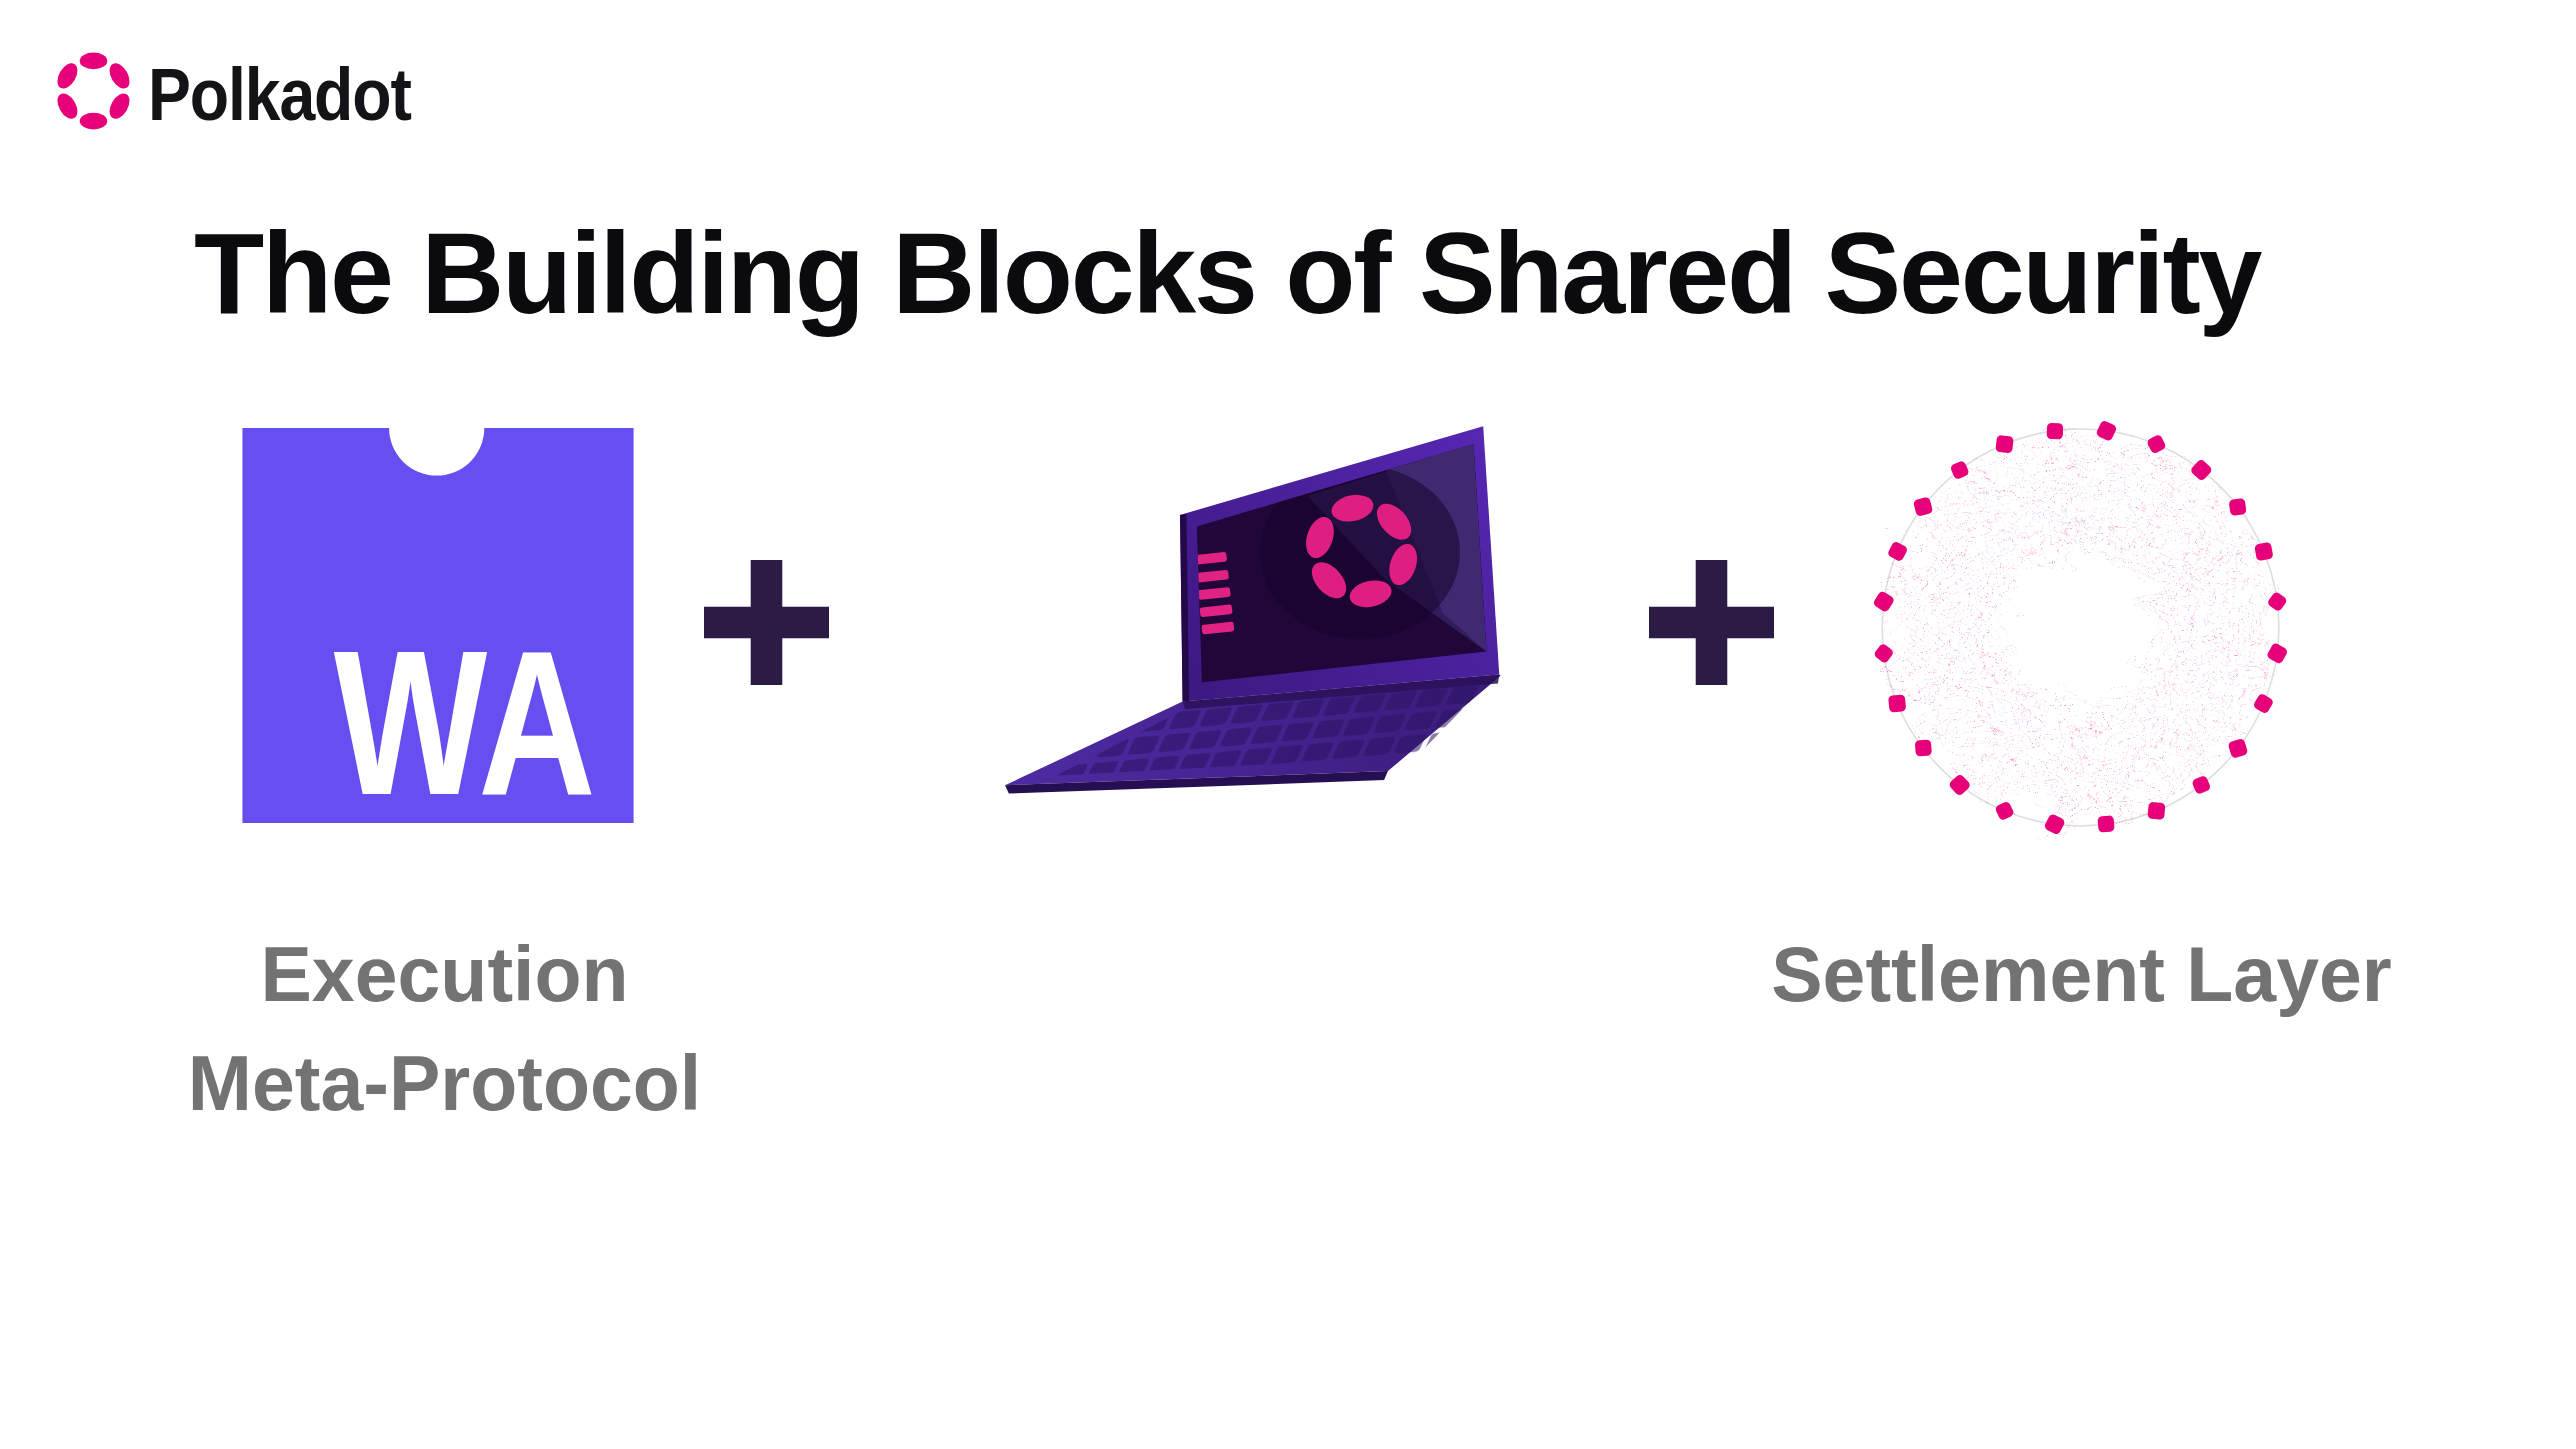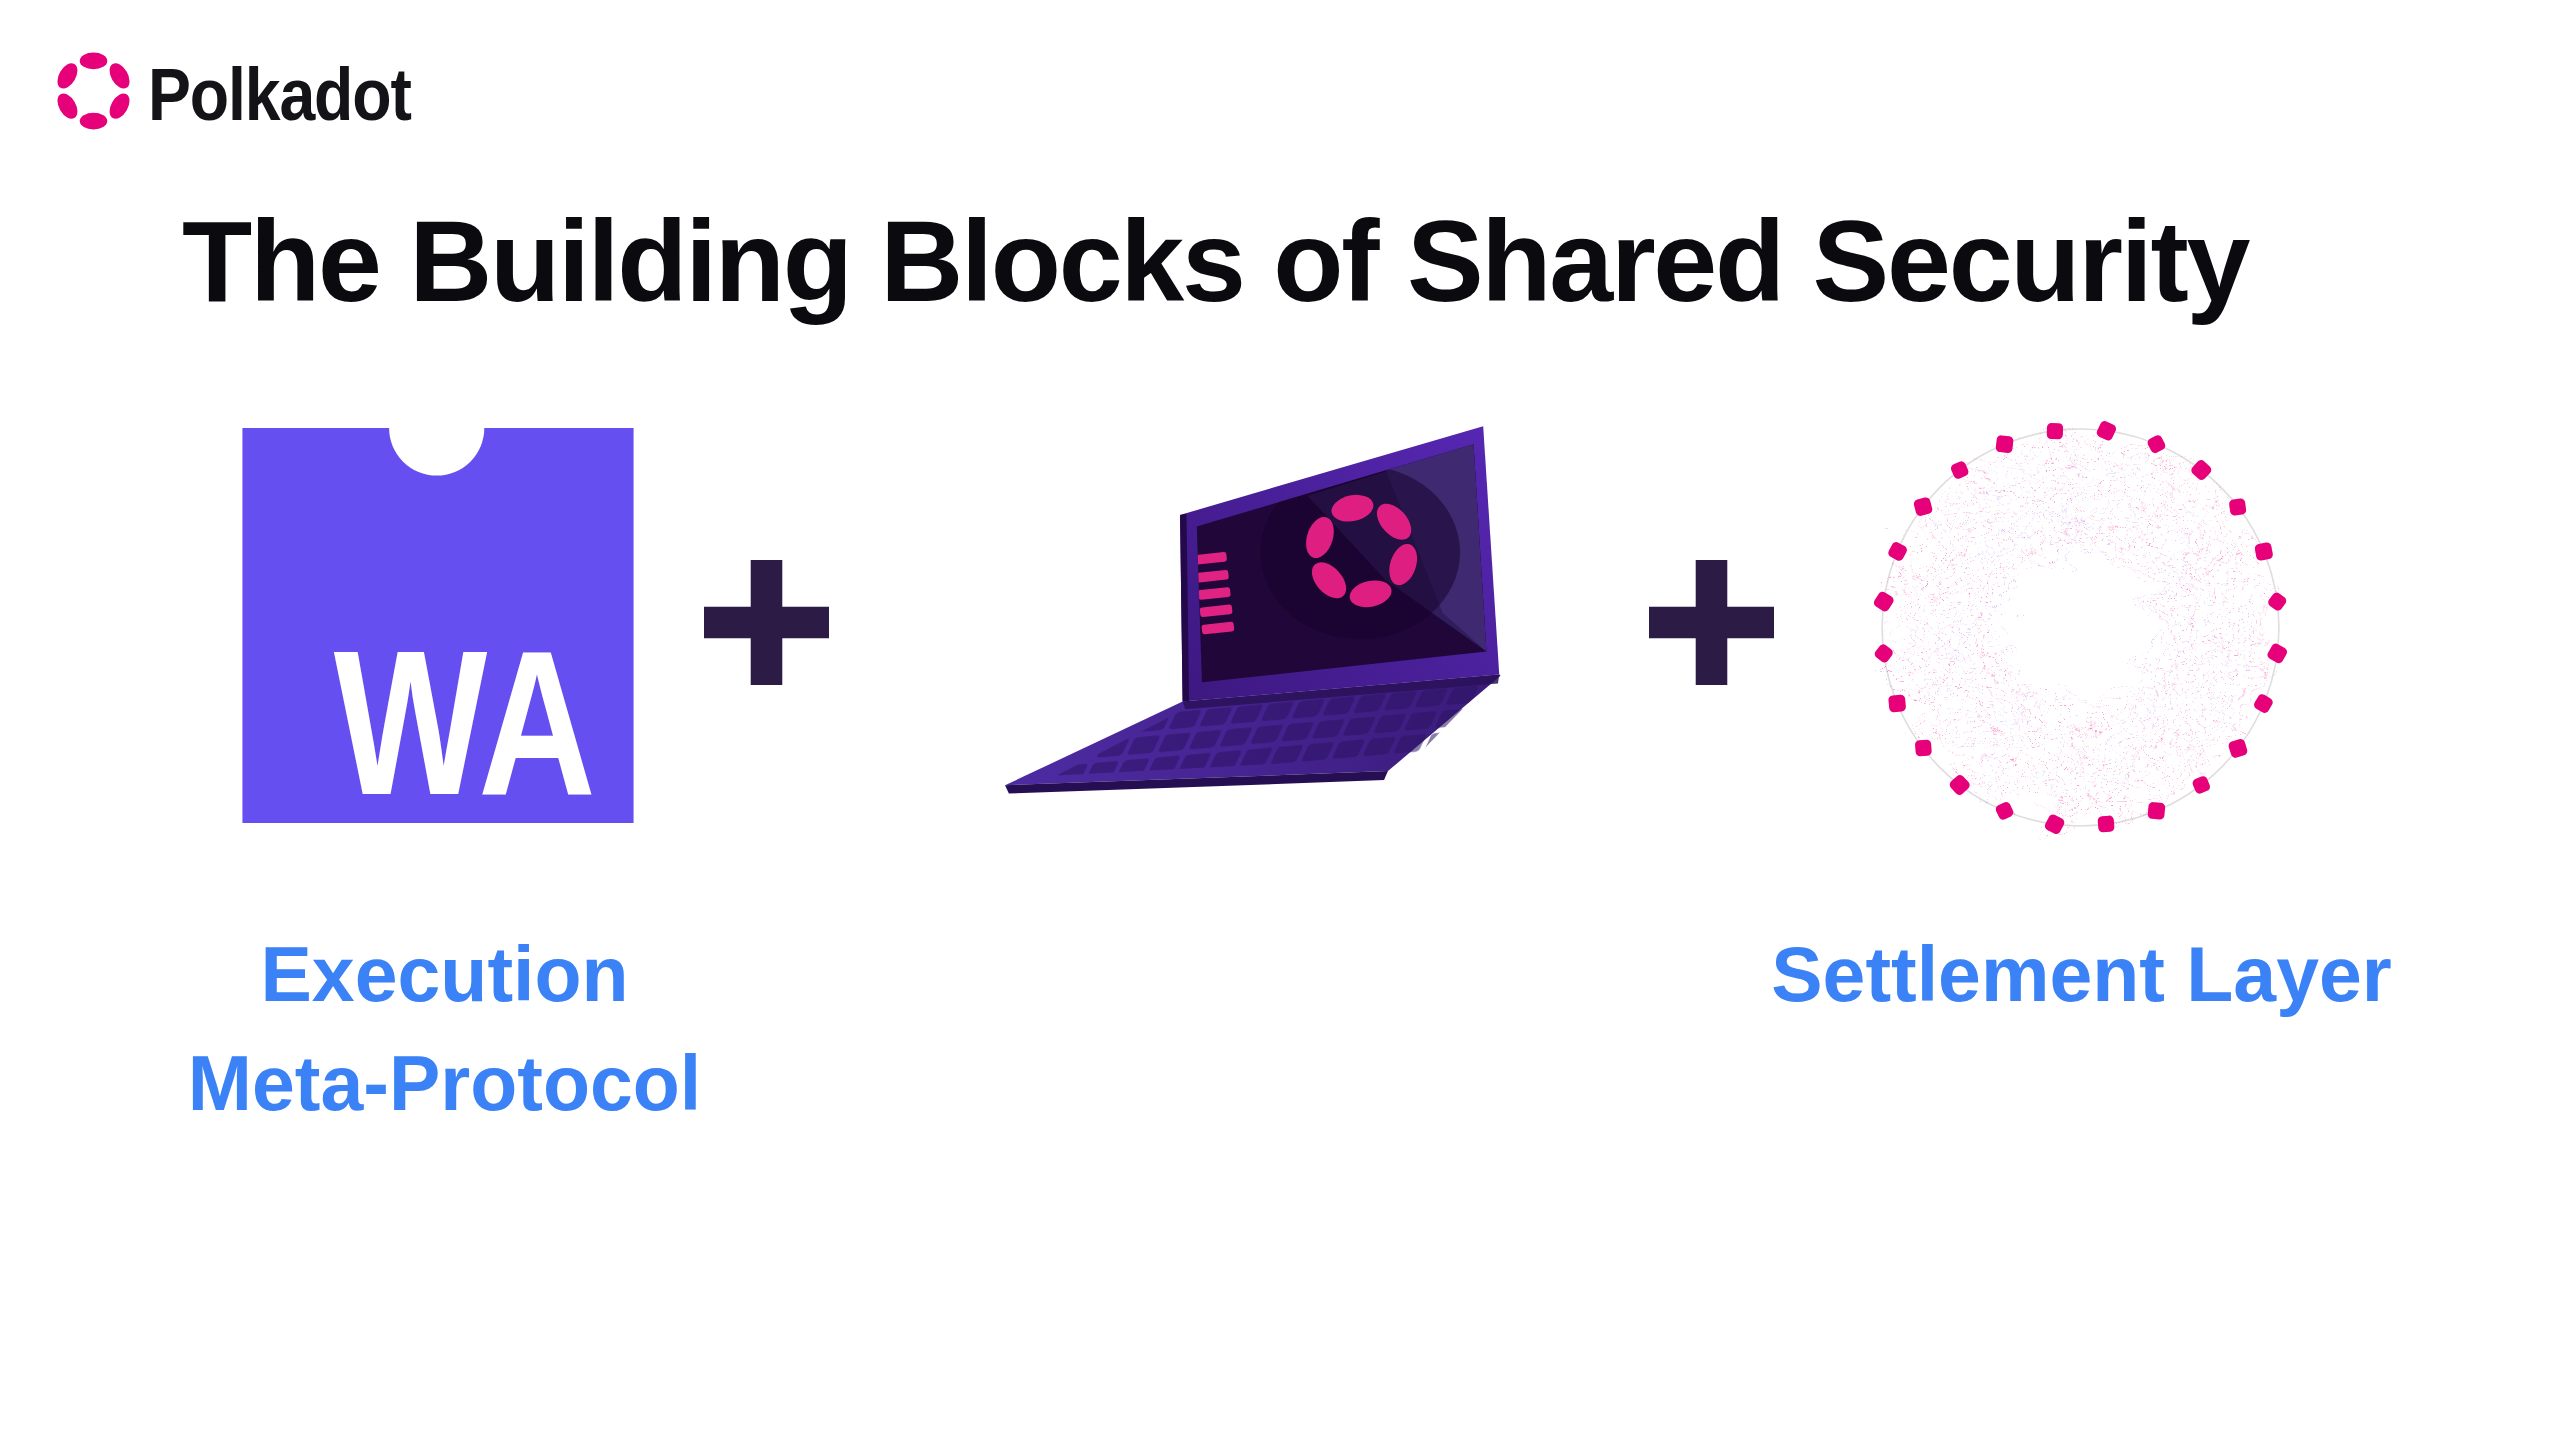--- a/index.html
+++ b/index.html
@@ -20,21 +20,21 @@
   }
   .graphic{display:block}
   #wasm-logo{left:242px;top:428px;width:392px;height:395px}
   .plus{width:125px;height:125px}
   #plus-1{left:704px;top:560px}
   #plus-2{left:1649px;top:560px}
   #laptop{left:992px;top:412px;width:528px;height:399px}
   #hub{left:1855px;top:402px;width:451px;height:451px}
   .label{
     top:920px;width:773px;text-align:center;font-size:77px;font-weight:bold;
-    color:#3b82f6;line-height:1.42;
+    color:#737373;line-height:1.42;
   }
   #label-1{left:58px}
   #label-2{left:835px}
   #label-3{left:1695px}
 </style>
 </head>
 <body>
 
 <div id="brand" class="abs">
   <svg id="brand-mark" viewBox="-57 -62 114 124">
@@ -55,21 +55,21 @@
           <ellipse cx="0" cy="-47" rx="21.5" ry="13"></ellipse>
         </g>
       <g transform="rotate(300)">
           <ellipse cx="0" cy="-47" rx="21.5" ry="13"></ellipse>
         </g>
     </g>
   </svg>
   <div id="brand-word">Polkadot</div>
 </div>
 
-<h1 id="title" class="abs" style="margin:0">The Building Blocks of Shared Security</h1>
+<h1 id="title" class="abs" style="margin:12px">The Building Blocks of Shared Security</h1>
 
 <svg id="wasm-logo" class="abs graphic" viewBox="0 0 608 614">
   <rect x="0" y="0" width="608" height="614" fill="#654FF0"></rect>
   <circle cx="302" cy="0" r="74" fill="#ffffff"></circle>
   <text x="142" y="569" font-size="320" font-weight="bold" fill="#ffffff" textLength="407" lengthAdjust="spacingAndGlyphs">WA</text>
 </svg>
 
 <svg id="plus-1" class="abs plus" viewBox="0 0 194 194">
   <path d="M72.5 0 H121.5 V72.5 H194 V121.5 H121.5 V194 H72.5 V121.5 H0 V72.5 H72.5 Z" fill="#2B1B45"></path>
 </svg>

